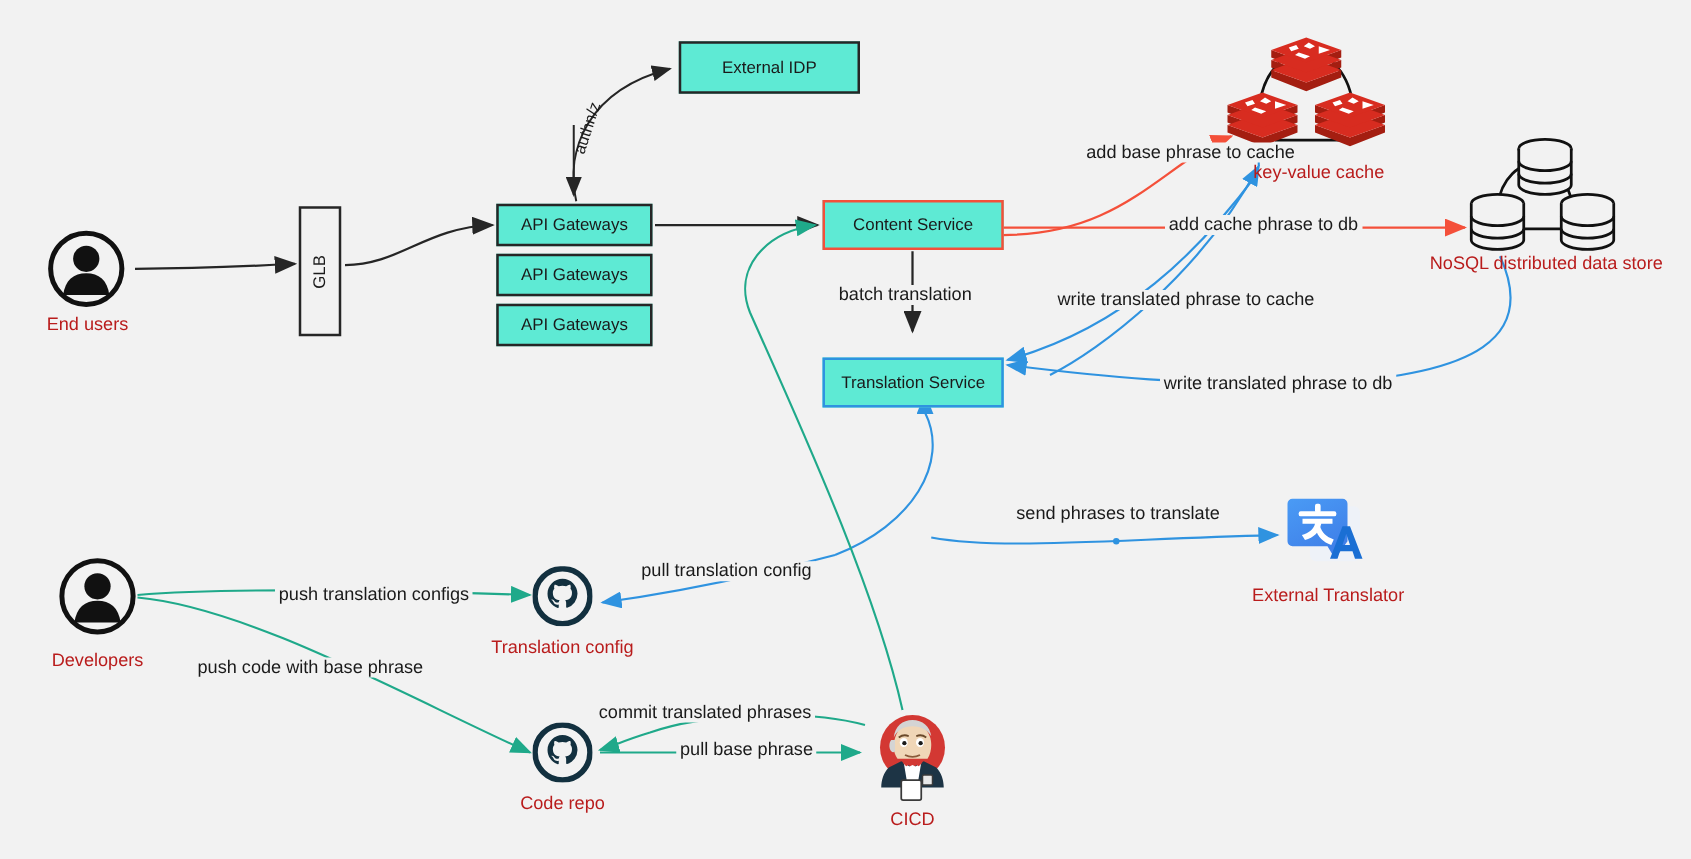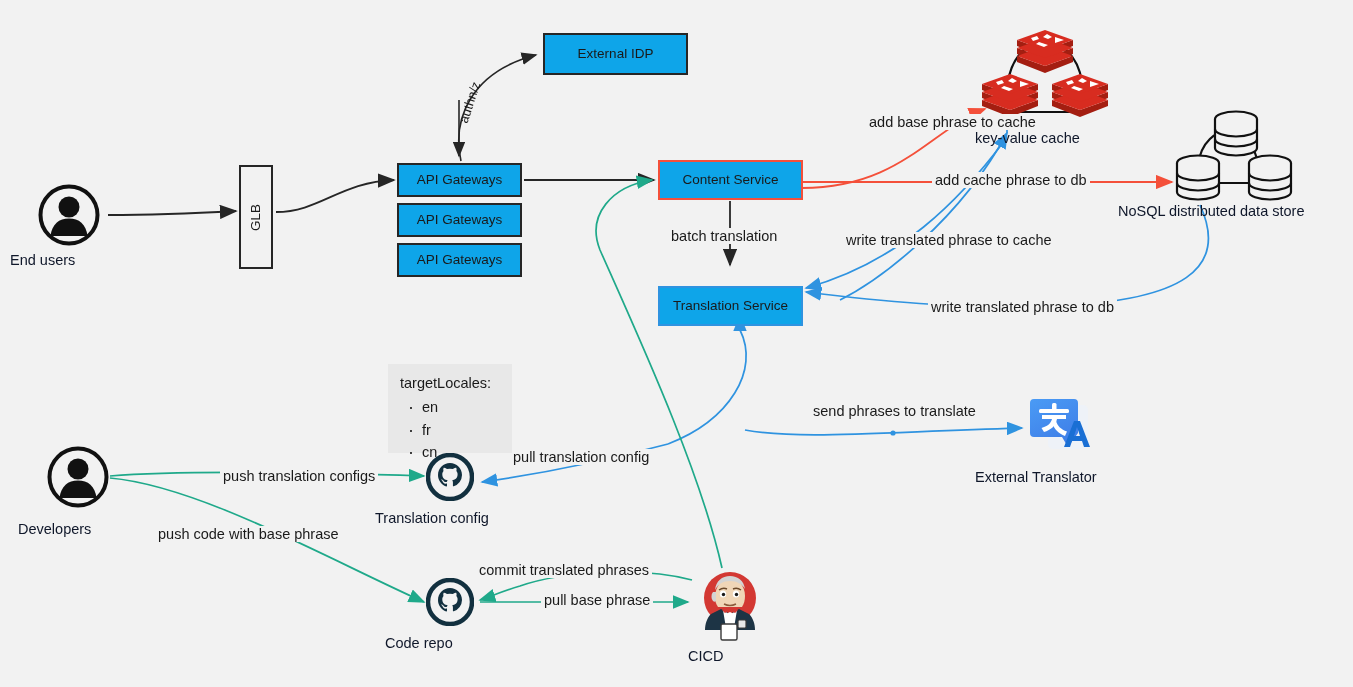--- a/index.html
+++ b/index.html
@@ -23,21 +23,21 @@
     overflow: visible;
   }
   .node {
     position: absolute;
     box-sizing: border-box;
   }
   .box {
     display: flex;
     align-items: center;
     justify-content: center;
-    background: #0ea5e9;
+    background: #5eead4;
     font-size: 13.5px;
     color: #1a1a1a;
     text-align: center;
     line-height: 1.2;
   }
   .box-dark { border: 2.2px solid #262626; }
   .box-red  { border: 2.6px solid #f4503a; }
   .box-blue { border: 2.6px solid #2f93e0; }
   .glb-box {
     border: 2.2px solid #262626;
@@ -48,23 +48,23 @@
   }
   .glb-label {
     transform: rotate(-90deg);
     white-space: nowrap;
     font-size: 13.5px;
     color: #1a1a1a;
   }
   .caption {
     position: absolute;
     font-size: 14.5px;
-    color: #0f172a;
+    color: #b91c1c;
     white-space: nowrap;
-    text-align: left;
+    text-align: center;
   }
   .edge-label {
     position: absolute;
     font-size: 14.5px;
     color: #1a1a1a;
     white-space: nowrap;
     background: #f2f2f2;
     padding: 0 3px;
   }
   .edge-label.rot {
@@ -293,28 +293,20 @@
         <path d="M16,24 h24 v4 h-9 c-1.5,7 -6,11 -13,13 l-2.5,-4 c5.5,-1.5 9.5,-4.5 10.5,-9 h-10 z"></path>
         <path d="M30,30 c1.5,5 5,8.5 11,10.5 l-2,4.5 c-6.5,-2.5 -10.5,-6.5 -12.5,-12.5 z"></path>
       </g>
       <g fill="#1a6fd4">
         <path d="M48,30 h6 l10,26 h-6 l-2,-6 h-10 l-2,6 h-6 z M51,36 l-3,9 h6 z"></path>
       </g>
     </svg>
   </div>
   <div class="caption" style="left:975px;top:469px;width:175px;">External Translator</div>
 
-  <div class="config-box" style="left:388px;top:364px;width:124px;height:89px;">
-    <div>targetLocales:</div>
-    <ul>
-      <li>en</li>
-      <li>fr</li>
-      <li>cn</li>
-    </ul>
-  </div>
 
   <div class="icon" style="left:47px;top:446px;">
     <svg width="62" height="62" viewBox="0 0 62 62">
       <circle cx="31" cy="31" r="28.5" fill="none" stroke="#111" stroke-width="4"></circle>
       <circle cx="31" cy="23" r="10.5" fill="#111"></circle>
       <path d="M12.5,52 C14,40 21,34.5 31,34.5 C41,34.5 48,40 49.5,52 Z" fill="#111"></path>
     </svg>
   </div>
   <div class="caption" style="left:18px;top:521px;width:120px;">Developers</div>
 

